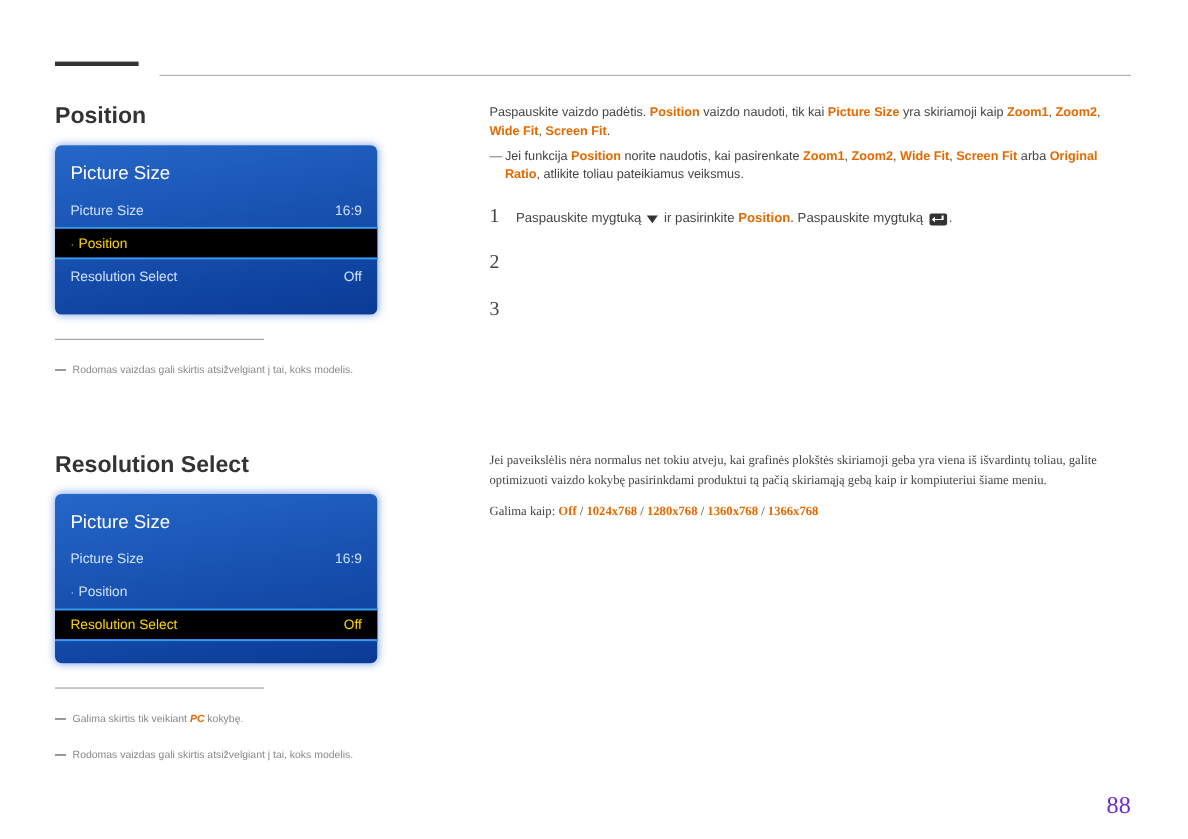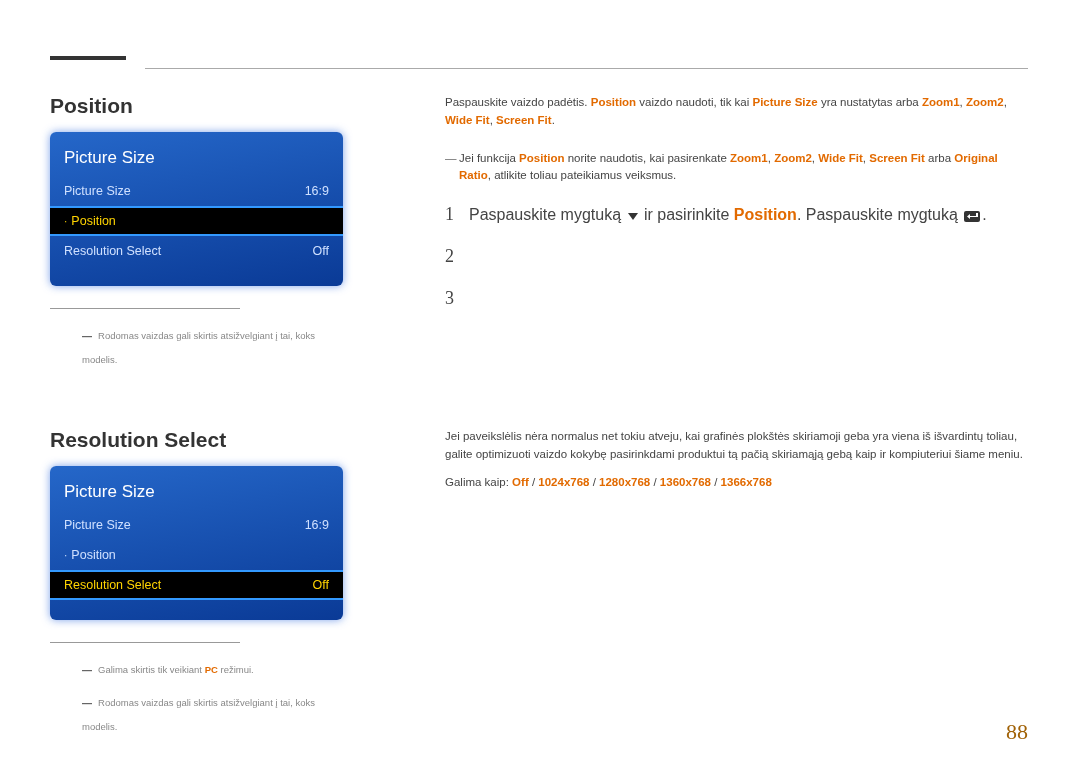--- a/index.html
+++ b/index.html
@@ -83,37 +83,36 @@
     .footnote-block hr {
       border: none;
       border-top: 1px solid #999;
       width: 190px;
       margin-bottom: 10px;
     }
     .footnote {
       font-size: 9.5px;
       color: #888;
       line-height: 1.8;
-      margin-left: 32px;
     }
     .footnote .dash { margin-right: 6px;}
-    .footnote .hl { color:#e26a00; font-weight:bold;}
+    .footnote .hl { color:#e26a00; font-weight:bold;font-style:italic;}
     .right-col {
       margin-left: 395px;
       font-size: 11.5px;
       line-height: 1.55;
       color: #444;
     }
     .rc-para { margin-bottom: 2px; }
     .hl { color: #e26a00; font-weight: bold; }
     .dash { font-size: 18px; vertical-align: -2px; margin-right:6px; color:#666;}
     .indent-note {
       padding-left: 14px;
       position: relative;
-      margin-top: 20px;
+      margin-top: 4px;
       margin-bottom: 14px;
     }
     .indent-note::before {
       content: "―";
       position: absolute;
       left: 0;
       top: 0;
       color:#666;
     }
     .step {
@@ -121,46 +120,46 @@
       align-items: baseline;
       margin-bottom: 14px;
     }
     .step-num {
       font-size: 18px;
       color: #444;
       font-family: Georgia, serif;
       width: 24px;
       flex-shrink:0;
     }
-    .step-text { flex: 1; font-size:16px; padding-top:4px;}
+    .step-text { flex: 1; font-size:12px; padding-top:4px;}
     .iconbtn {
       display:inline-flex;
       width:16px; height:11px;
       background:#333;
       border-radius:2px;
       vertical-align:middle;
       align-items:center;
       justify-content:center;
       margin: 0 2px;
     }
     .iconbtn svg { width:11px; height:9px; fill:#fff;}
     .tri-dn { display:inline-block; width:0;height:0; border-left:5px solid transparent; border-right:5px solid transparent; border-top:7px solid #333; vertical-align:middle; margin:0 2px;}
     .tri-up { display:inline-block; width:0;height:0; border-left:5px solid transparent; border-right:5px solid transparent; border-bottom:7px solid #333; vertical-align:middle; margin:0 2px;}
     .section2 {
       clear: both;
       padding-top: 60px;
     }
     .section2 .left-col { }
-    .section2 .right-col { margin-left:395px; }
+    .section2 .right-col { margin-left:395px;font-family:Liberation Serif, serif; }
     .page-num {
       position: absolute;
       bottom: 18px;
       right: 52px;
       font-size: 22px;
-      color: #a16207;
+      color: #6d28d9;
       font-family: Georgia, serif;
     }
   </style>
 </head>
 <body>
 
 <div class="topbar"></div>
 <div class="topline"></div>
 
 <div class="page">
@@ -184,21 +183,21 @@
         </div>
       </div>
       <div class="footnote-block">
         <hr>
         <div class="footnote"><span class="dash">–</span><span>Rodomas vaizdas gali skirtis atsižvelgiant į tai, koks modelis.</span></div>
       </div>
     </div>
 
     <div class="right-col">
       <div class="rc-para">
-        <span>Paspauskite vaizdo padėtis. </span><span class="hl">Position</span><span> vaizdo naudoti, tik kai </span><span class="hl">Picture Size</span><span> yra nustatytas arba </span><span class="hl">Zoom1</span><span>, </span><span class="hl">Zoom2</span><span>, </span><span class="hl">Wide Fit</span><span>, </span><span class="hl">Screen Fit</span><span>.</span>
+        <span>Paspauskite vaizdo padėtis. </span><span class="hl">Position</span><span> vaizdo naudoti, tik kai </span><span class="hl">Picture Size</span><span> yra skiriamoji kaip </span><span class="hl">Zoom1</span><span>, </span><span class="hl">Zoom2</span><span>, </span><span class="hl">Wide Fit</span><span>, </span><span class="hl">Screen Fit</span><span>.</span>
       </div>
       <div class="indent-note">
         <span>Jei funkcija </span><span class="hl">Position</span><span> norite naudotis, kai pasirenkate </span><span class="hl">Zoom1</span><span>, </span><span class="hl">Zoom2</span><span>, </span><span class="hl">Wide Fit</span><span>, </span><span class="hl">Screen Fit</span><span> arba </span><span class="hl">Original Ratio</span><span>, atlikite toliau pateikiamus veiksmus.</span>
       </div>
 
       <div class="step">
         <div class="step-num">1</div>
         <div class="step-text">
           <span>Paspauskite mygtuką </span><span class="tri-dn"></span><span> ir pasirinkite </span><span class="hl">Position</span><span>. Paspauskite mygtuką </span><span class="iconbtn">
               <svg viewBox="0 0 11 9">
@@ -230,21 +229,21 @@
           <span class="label"><span class="bullet">·</span><span>Position</span></span>
           <span class="value"></span>
         </div>
         <div class="shot-row selected">
           <span class="label">Resolution Select</span>
           <span class="value">Off</span>
         </div>
       </div>
       <div class="footnote-block">
         <hr>
-        <div class="footnote"><span class="dash">–</span><span>Galima skirtis tik veikiant </span><span class="hl">PC</span><span> režimui.</span></div>
+        <div class="footnote"><span class="dash">–</span><span>Galima skirtis tik veikiant </span><span class="hl">PC</span><span> kokybę.</span></div>
         <div class="footnote"><span class="dash">–</span><span>Rodomas vaizdas gali skirtis atsižvelgiant į tai, koks modelis.</span></div>
       </div>
     </div>
 
     <div class="right-col">
       <div class="rc-para">Jei paveikslėlis nėra normalus net tokiu atveju, kai grafinės plokštės skiriamoji geba yra viena iš išvardintų toliau, galite optimizuoti vaizdo kokybę pasirinkdami produktui tą pačią skiriamąją gebą kaip ir kompiuteriui šiame meniu.</div>
       <div class="rc-para" style="margin-top:10px">
         <span>Galima kaip: </span><span class="hl">Off</span><span> / </span><span class="hl">1024x768</span><span> / </span><span class="hl">1280x768</span><span> / </span><span class="hl">1360x768</span><span> / </span><span class="hl">1366x768</span>
       </div>
     </div>

